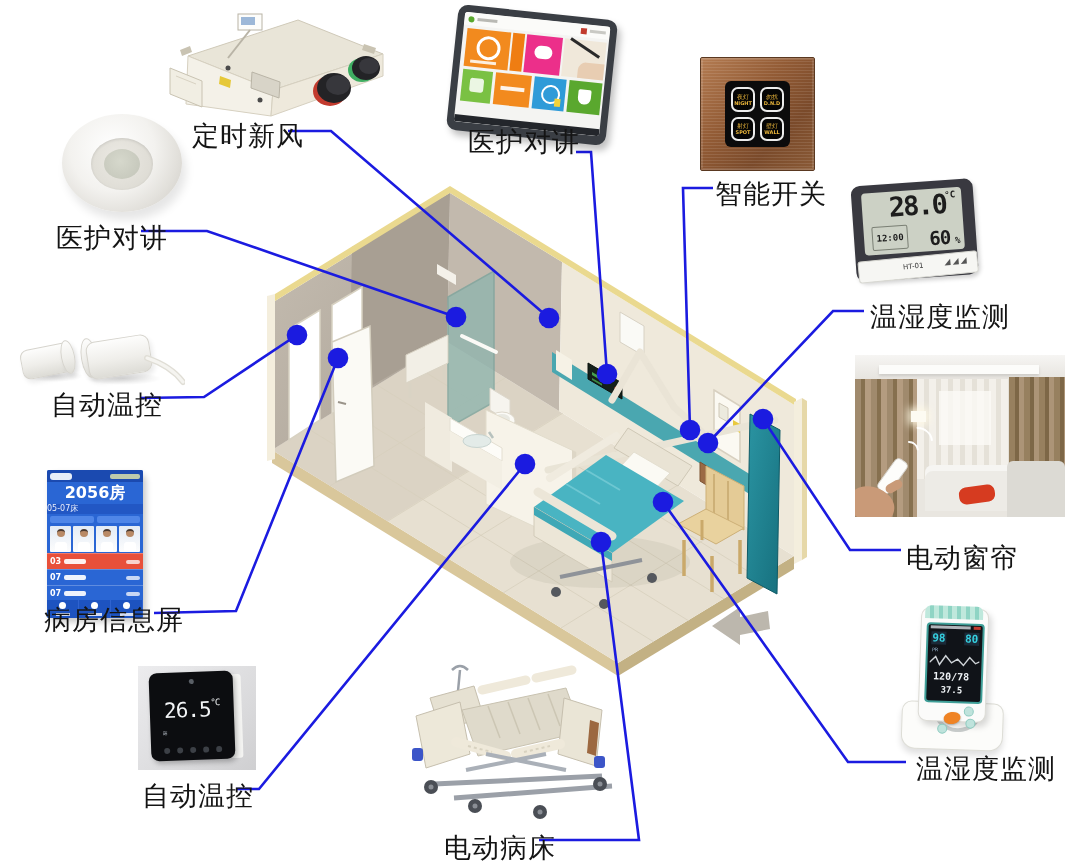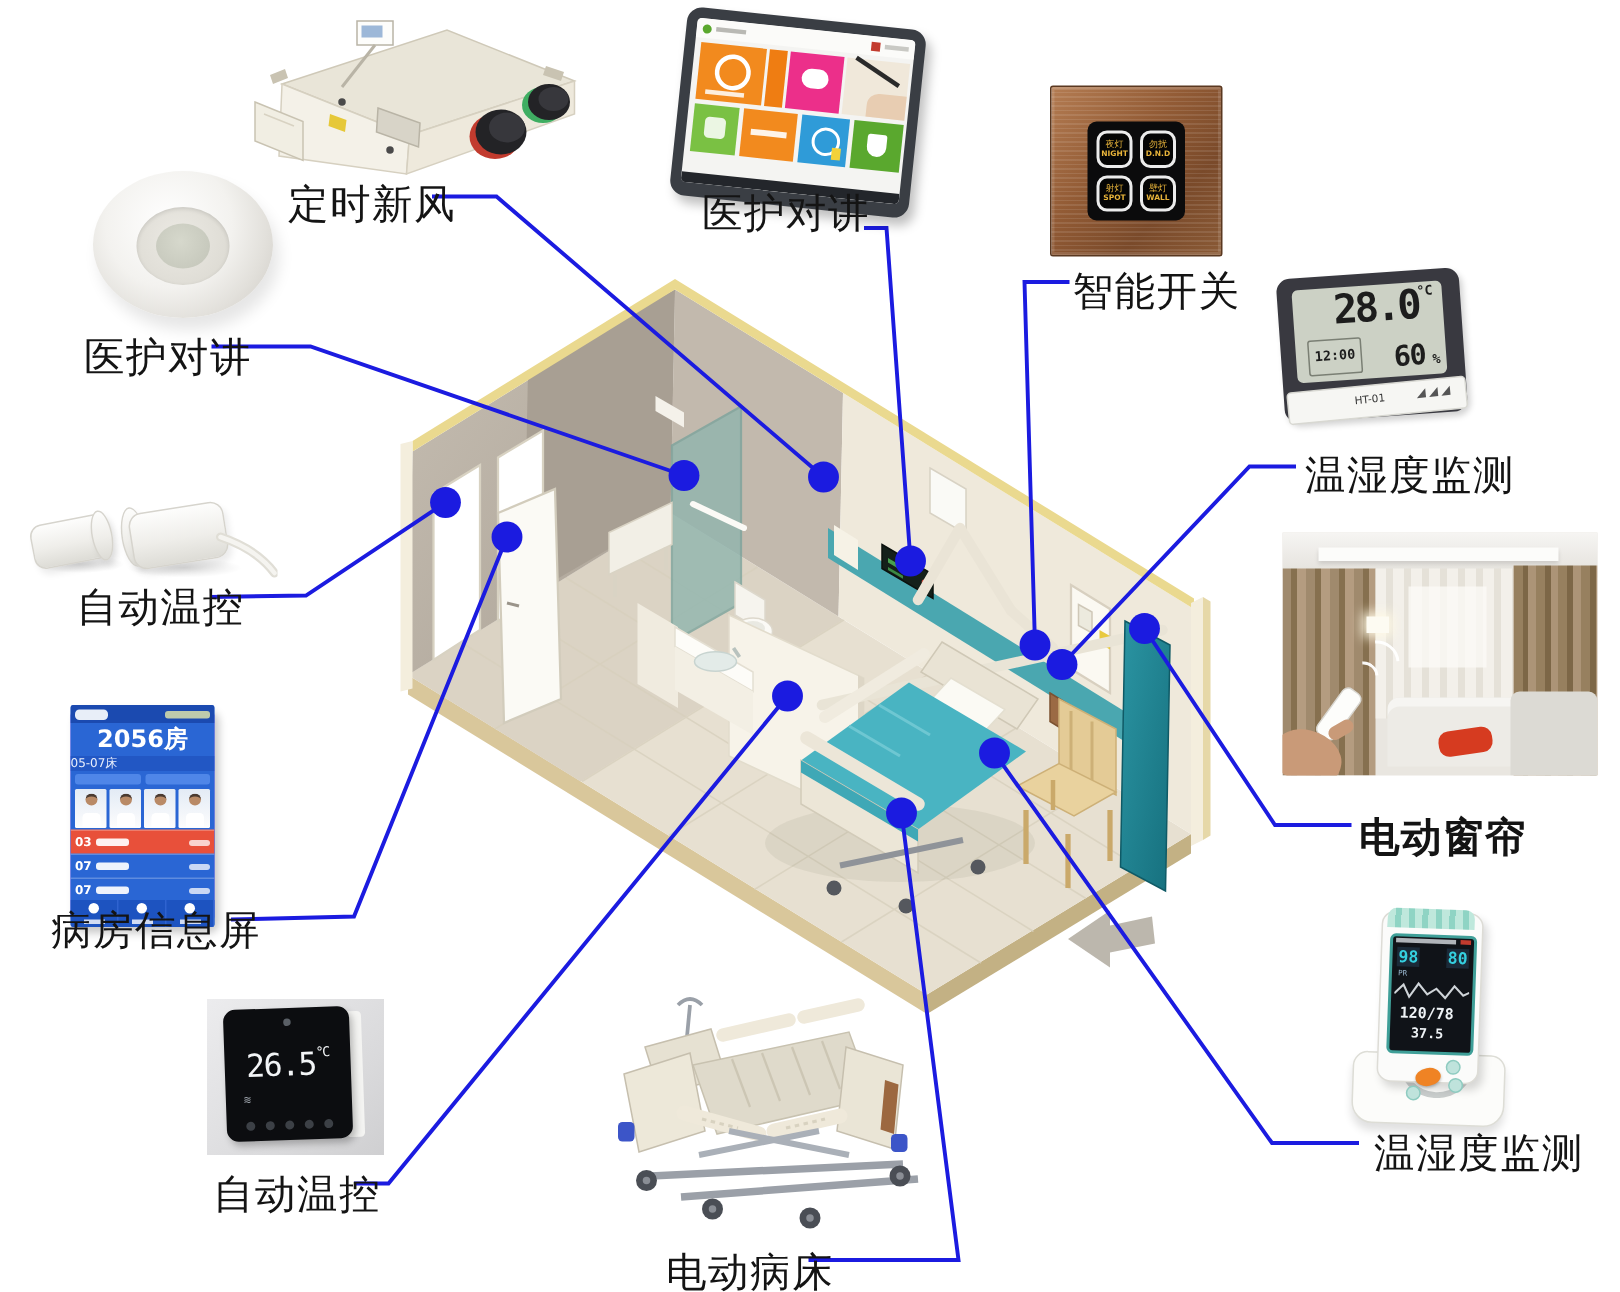--- a/index.html
+++ b/index.html
@@ -571,18 +571,18 @@
     <div class="tb" style="left:64px;top:112px;"></div>
     <div class="tb" style="left:36px;top:118px;"></div>
   </div>
 
   <div class="callout" style="left:192px;top:118px;">定时新风</div>
   <div class="callout" style="left:468px;top:124px;">医护对讲</div>
   <div class="callout" style="left:715px;top:176px;">智能开关</div>
   <div class="callout" style="left:56px;top:220px;">医护对讲</div>
   <div class="callout" style="left:870px;top:299px;">温湿度监测</div>
   <div class="callout" style="left:51px;top:387px;">自动温控</div>
-  <div class="callout" style="left:34px;top:602px;">病房信息屏</div>
+  <div class="callout" style="left:44px;top:602px;">病房信息屏</div>
   <div class="callout" style="left:142px;top:778px;">自动温控</div>
   <div class="callout" style="left:444px;top:830px;">电动病床</div>
   <div class="callout" style="left:916px;top:751px;">温湿度监测</div>
-  <div class="callout" style="left:906px;top:540px;font-weight:bold;">电动窗帘</div>
+  <div class="callout" style="left:906px;top:540px;">电动窗帘</div>
 </div>
 
 </body></html>

